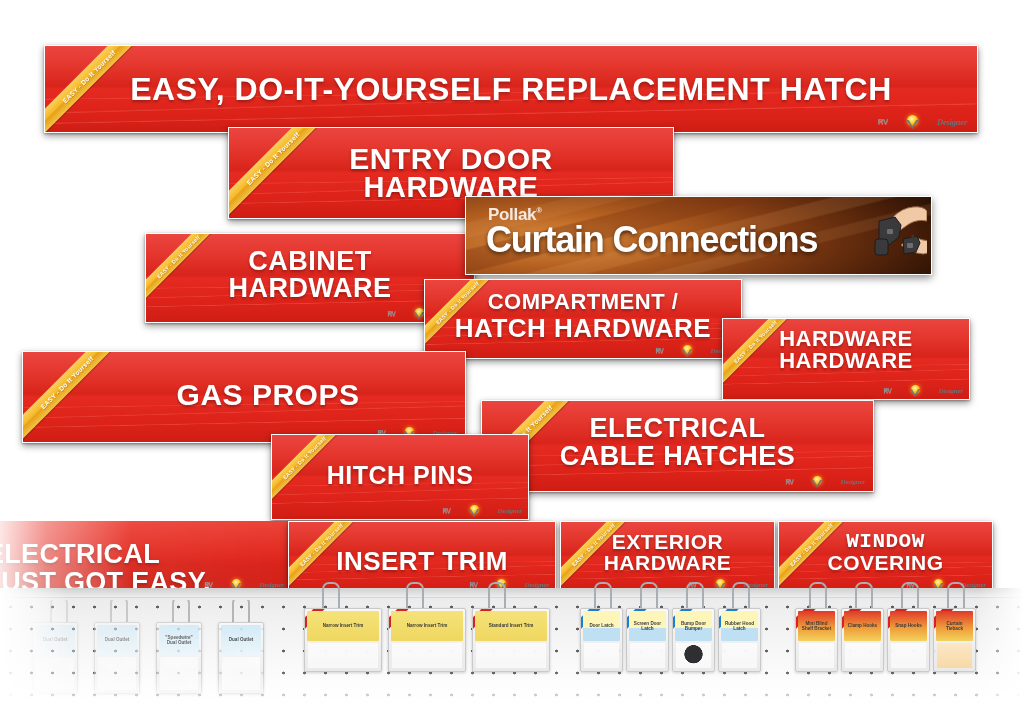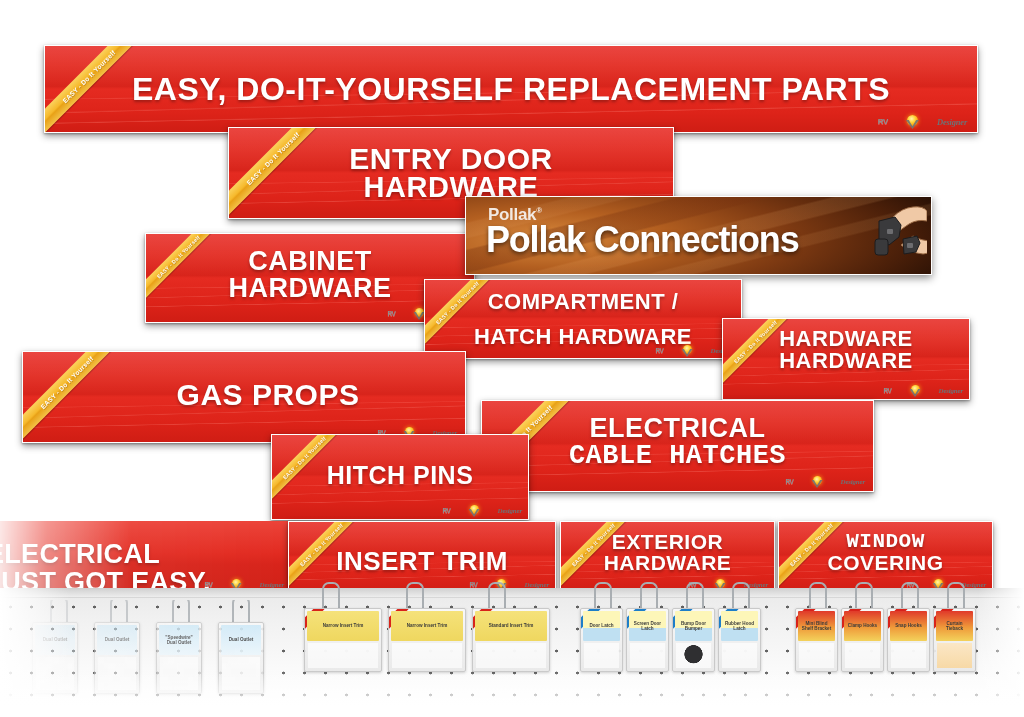--- a/index.html
+++ b/index.html
@@ -225,21 +225,21 @@
 <div id="stage">
 
   <div class="banner" id="b-headline" style="left:44px;top:45px;width:934px;height:88px;">
     <div class="toplight"></div>
     <div class="swoosh"></div>
     <div class="ribbon">
       <div class="strip">
           <span>EASY - Do It Yourself</span>
         </div>
     </div>
-    <div class="btext" style="top:27px;font-size:32px;">EASY, DO-IT-YOURSELF REPLACEMENT PARTS</div>
+    <div class="btext" style="top:27px;font-size:32px;">EASY, DO-IT-YOURSELF REPLACEMENT HATCH</div>
     <div class="logo" style="right:10px;bottom:4px;">
       <span class="rv">RV</span>
       <span class="sun">
           <span class="ball"></span>
           <span class="v"></span>
         </span>
       <span class="word">Designer</span>
     </div>
   </div>
 
@@ -281,21 +281,21 @@
         </span>
       <span class="word">Designer</span>
     </div>
   </div>
 
   <div id="pollak-banner" style="left:465px;top:196px;width:467px;height:79px;">
     <div class="streaks"></div>
     <div id="pollak-brand">
       <span>Pollak</span><sup>®</sup>
     </div>
-    <div id="pollak-title">Pollak Connections</div>
+    <div id="pollak-title">Curtain Connections</div>
     <svg id="pollak-art" viewBox="0 0 96 74">
       <g fill="#f0c9a6" stroke="#9a6a45" stroke-width="1">
         <path d="M62 18 q9 -9 20 -10 q10 -1 14 4 l0 10 q-10 -2 -18 3 l-10 7 z"></path>
         <path d="M70 46 q10 8 22 9 q6 0 10 -4 l0 -9 q-12 0 -20 -5 z"></path>
       </g>
       <g fill="#3a3a3c" stroke="#1c1c1e" stroke-width="1">
         <path d="M48 22 l16 -4 l6 8 l-2 12 l-10 8 l-10 -6 z"></path>
         <rect x="44" y="40" width="13" height="16" rx="3"></rect>
         <path d="M72 40 l14 -3 l3 7 l-4 9 l-12 2 z"></path>
       </g>
@@ -308,21 +308,21 @@
 
   <div class="banner" id="b-compartment" style="left:424px;top:279px;width:318px;height:80px;">
     <div class="toplight"></div>
     <div class="swoosh"></div>
     <div class="ribbon small">
       <div class="strip">
           <span>EASY - Do It Yourself</span>
         </div>
     </div>
     <div class="btext" style="top:11px;font-size:22px;">COMPARTMENT /</div>
-    <div class="btext" style="top:46px;font-size:22px;">HATCH HARDWARE</div>
+    <div class="btext" style="top:35px;font-size:26px;">HATCH HARDWARE</div>
     <div class="logo tiny" style="right:6px;bottom:2px;">
       <span class="rv">RV</span>
       <span class="sun">
           <span class="ball"></span>
           <span class="v"></span>
         </span>
       <span class="word">Designer</span>
     </div>
   </div>
 
@@ -367,21 +367,21 @@
 
   <div class="banner" id="b-cable" style="left:481px;top:400px;width:393px;height:92px;">
     <div class="toplight"></div>
     <div class="swoosh"></div>
     <div class="ribbon">
       <div class="strip">
           <span>EASY - Do It Yourself</span>
         </div>
     </div>
     <div class="btext" style="top:14px;font-size:27px;">ELECTRICAL</div>
-    <div class="btext" style="top:42px;font-size:27px;font-family:Liberation Mono, monospace;">CABLE HATCHES</div>
+    <div class="btext" style="top:42px;font-size:27px;">CABLE HATCHES</div>
     <div class="logo tiny" style="right:8px;bottom:4px;">
       <span class="rv">RV</span>
       <span class="sun">
           <span class="ball"></span>
           <span class="v"></span>
         </span>
       <span class="word">Designer</span>
     </div>
   </div>
 

